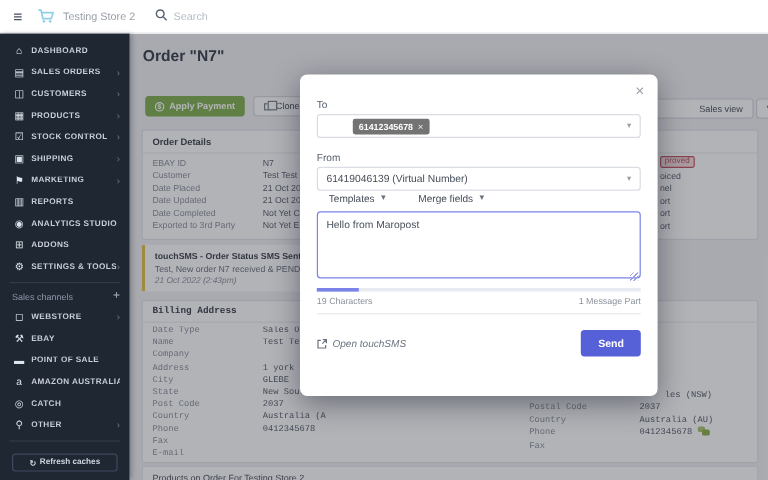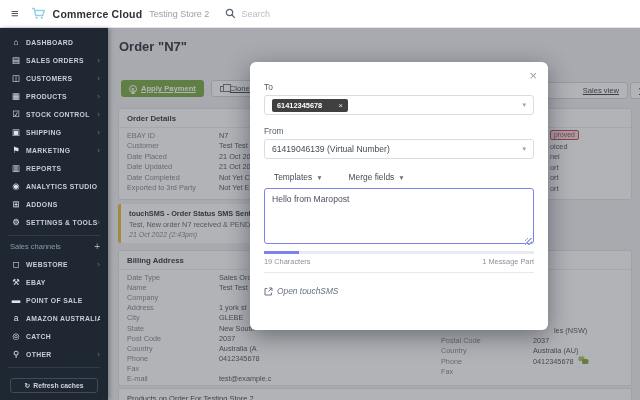--- a/index.html
+++ b/index.html
@@ -20,36 +20,36 @@
 
   
   .sidebar { position:absolute; left:0; top:28px; width:108px; height:372px; background:#1f2733;
              display:flex; flex-direction:column; padding-top:5px; z-index:6; box-shadow:2px 0 4px rgba(0,0,0,.25); }
   .sb-item { height:18px; display:flex; align-items:center; padding:0 8px 0 9px; cursor:pointer; }
   .sb-ico { width:14px; font-size:8.5px; color:#dfe4ea; text-align:center; flex:none; }
   .sb-label { font-size:6.8px; font-weight:bold; color:#c9cfd8; letter-spacing:.35px; margin-left:3px;
               white-space:nowrap; overflow:hidden; flex:1; }
   .sb-chev { font-size:8px; color:#6b7585; flex:none; }
   .sb-div { height:1px; background:#323b4a; margin:4px 8px; }
-  .sb-channels-head { display:flex; align-items:flex-start; padding:2px 8px 3px 10px; }
+  .sb-channels-head { display:flex; align-items:center; padding:2px 8px 3px 10px; }
   .sb-channels-label { font-size:7.5px; color:#8e98a8; flex:1; }
   .sb-add { font-size:10px; color:#aab2bf; cursor:pointer; line-height:1; }
   .refresh-btn { margin:auto auto 7px auto; width:88px; height:15px; border:1px solid #3e4a5e; border-radius:3px;
                  color:#cfd5de; font-size:6.8px; font-weight:bold; display:flex; align-items:center;
                  justify-content:center; cursor:pointer; background:transparent; gap:3px;
                  font-family:"Liberation Sans", sans-serif; }
 
   
   .content { position:absolute; left:108px; top:28px; width:532px; height:372px; background:#f1f2f4; }
   .overlay { position:absolute; left:108px; top:28px; width:532px; height:372px;
              background:rgba(28,33,43,.34); z-index:5; }
   .page-title { position:absolute; left:11px; top:11px; font-size:13px; font-weight:bold; color:#3b424d; }
   .btnrow { position:absolute; left:13px; top:52px; display:flex; gap:7px; }
   .btn { height:17px; border-radius:3px; font-size:7.6px; display:inline-flex; align-items:center;
-         padding:0 8px; cursor:pointer; white-space:nowrap;text-decoration:underline; }
+         padding:0 8px; cursor:pointer; white-space:nowrap; }
   .btn-green { background:#82b152; color:#fff; font-weight:bold; }
   .btn-white { background:#fff; border:1px solid #d6dade; color:#4a515c; }
   .dollar-ico { display:inline-block; width:8px; height:8px; border:1px solid #fff; border-radius:50%;
                 font-size:6px; line-height:8px; text-align:center; margin-right:4px; }
   .clone-ico { position:relative; width:6px; height:6px; border:1px solid #7a828c; margin-right:4px; }
   .clone-ico::after { content:""; position:absolute; left:2px; top:-3px; width:6px; height:6px;
                       border:1px solid #7a828c; background:#fff; }
   .print-ico { width:9px; height:7px; background:#9aa1ab; border-radius:1px; }
   .salesview { position:absolute; top:54px; right:12px; display:flex;padding-left:41px; }
   .btn-edge { position:absolute; top:54px; left:522px; width:24px; }
@@ -81,26 +81,26 @@
                  border:1px solid #e2e5e9; }
   .bottom-title { font-size:7.5px; color:#4a515c; padding:5px 8px; border-bottom:1px solid #eceef1; }
 
   
   .modal { position:absolute; left:250px; top:62px; width:298px; height:268px; background:#fff;
            border-radius:6px; box-shadow:0 6px 24px rgba(20,25,40,.45); z-index:10; padding:14px; }
   .close-x { position:absolute; top:6px; right:11px; font-size:13px; color:#9aa1ab; cursor:pointer; }
   .f-label { font-size:8.4px; color:#555e6b; margin-top:6px; }
   .field { margin-top:3px; height:20px; border:1px solid #d9dde2; border-radius:3px; display:flex;
            align-items:center; padding:0 7px; cursor:pointer; }
-  .chip { background:#404040; color:#fff; font-size:7.4px; font-weight:bold; border-radius:2px;
-          padding:2px 5px; display:inline-flex; align-items:center; gap:16px; }
+  .chip { background:#737373; color:#fff; font-size:7.4px; font-weight:bold; border-radius:2px;
+          padding:2px 5px; display:inline-flex; align-items:center; gap:4px;margin-left:22px; }
   .chip-x { cursor:pointer; font-weight:normal; font-size:8px; opacity:.85; }
   .caret { margin-left:auto; color:#99a0ab; font-size:7px; }
   .from-text { font-size:8.6px; color:#454c57; }
-  .toolbar { margin-top:13px; display:flex; gap:26px; padding-left:10px; }
+  .toolbar { margin-top:1px; display:flex; gap:26px; padding-left:10px; }
   .tb-item { font-size:8.4px; color:#454c57; cursor:pointer; display:flex; align-items:center; gap:4px; }
   .tb-item .dd { font-size:6.5px; color:#6a7280; }
   .msgwrap { position:relative; margin-top:6px; }
   .msg { width:100%; height:56px; border:1.5px solid #7b83e8; border-radius:3px; resize:none; outline:none;
          font-size:8.6px; color:#4a515c; padding:5px 7px; font-family:"Liberation Sans", sans-serif; }
   .resize-handle { position:absolute; right:2px; bottom:3px; width:7px; height:7px;
          background:repeating-linear-gradient(135deg, transparent 0 1.6px, #9aa2e0 1.6px 2.6px); }
   .sms-progress { height:3px; background:#e9ebf2; margin-top:3px; border-radius:1px; }
   .sms-progress .fill { width:13%; height:100%; background:#7b83e8; }
   .counters { display:flex; justify-content:space-between; font-size:7.4px; color:#8a919c;
@@ -118,21 +118,20 @@
 
   <div class="topbar">
     <span class="hamburger">≡</span>
     <span class="logo-cart">
       <svg width="15" height="13" viewBox="0 0 15 13">
         <path d="M1 1.5h2.2l1.5 7h7l1.6-5H4.2" fill="none" stroke="#8fd0e8" stroke-width="1.4" stroke-linejoin="round"></path>
         <circle cx="5.6" cy="10.8" r="1.1" fill="#8fd0e8"></circle>
           <circle cx="10.8" cy="10.8" r="1.1" fill="#8fd0e8"></circle>
       </svg>
     </span>
-    <span class="brand">Commerce Cloud</span>
     <span class="store">Testing Store 2</span>
     <span class="searchwrap">
       <span>
         <svg width="11" height="11" viewBox="0 0 11 11">
           <circle cx="4.5" cy="4.5" r="3.2" fill="none" stroke="#596271" stroke-width="1.2"></circle>
           <line x1="7" y1="7" x2="9.8" y2="9.8" stroke="#596271" stroke-width="1.2"></line>
         </svg>
       </span>
       <input class="search-input" placeholder="Search" style="">
     </span>
@@ -321,21 +320,21 @@
           </div>
         </div>
     </div>
 
     <div class="note">
       <div class="note-title">touchSMS - Order Status SMS Sent (+0412345</div>
       <div class="note-body">Test, New order N7 received &amp; PENDING PROCES</div>
       <div class="note-date">21 Oct 2022 (2:43pm)</div>
     </div>
 
-    <div class="card" style="left:10px; top:222px; width:514px; height:136px;">
+    <div class="card" style="left:10px; top:222px; width:514px; height:136px;font-family:Liberation Mono, monospace;">
       <div class="card-head">Billing Address</div>
       <div style="padding-top:2px; width:300px;">
 
           <div class="trow" style="height:10.2px;">
             <span class="tlabel">Date Type</span>
             <span class="tvalue">Sales Order</span>
           </div>
 
           <div class="trow" style="height:10.2px;">
             <span class="tlabel">Name</span>
@@ -377,21 +376,20 @@
             <span class="tvalue">0412345678</span>
           </div>
 
           <div class="trow" style="height:10.2px;">
             <span class="tlabel">Fax</span>
             <span class="tvalue"></span>
           </div>
 
           <div class="trow" style="height:10.2px;">
             <span class="tlabel">E-mail</span>
-            <span class="tvalue">test@example.c</span>
           </div>
         </div>
 
       <div class="ship-block">
         <span class="ship-frag">les (NSW)</span>
         <div class="ship-rows">
 
             <div class="srow">
               <span class="slabel">Postal Code</span>
               <span class="svalue">
@@ -481,16 +479,17 @@
     </div>
 
     <div class="modal-footer">
       <span class="open-link">
         <svg width="9" height="9" viewBox="0 0 9 9">
           <path d="M3.4 1.6H1v6.4h6.4V5.6" fill="none" stroke="#6a7280" stroke-width="1"></path>
           <path d="M5 1h3v3M8 1L4.6 4.4" fill="none" stroke="#6a7280" stroke-width="1"></path>
         </svg>
         <span>Open touchSMS</span>
       </span>
+      <button class="send-btn">Send</button>
     </div>
   </div>
 
 </div>
 
 </body></html>

